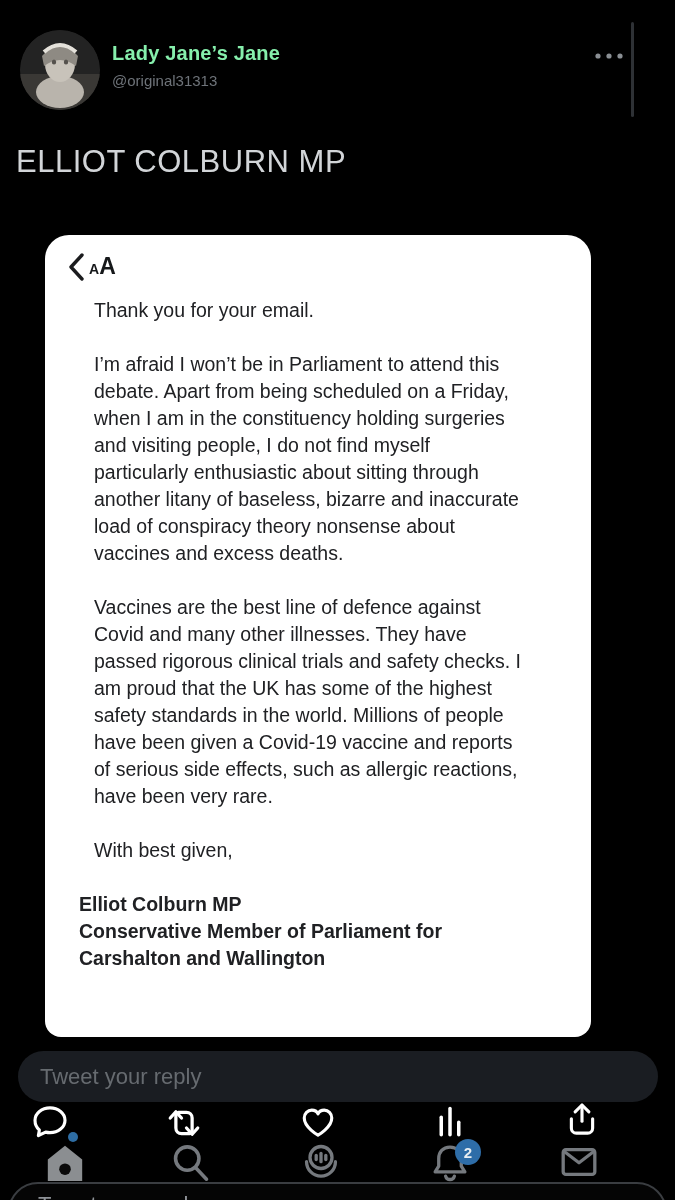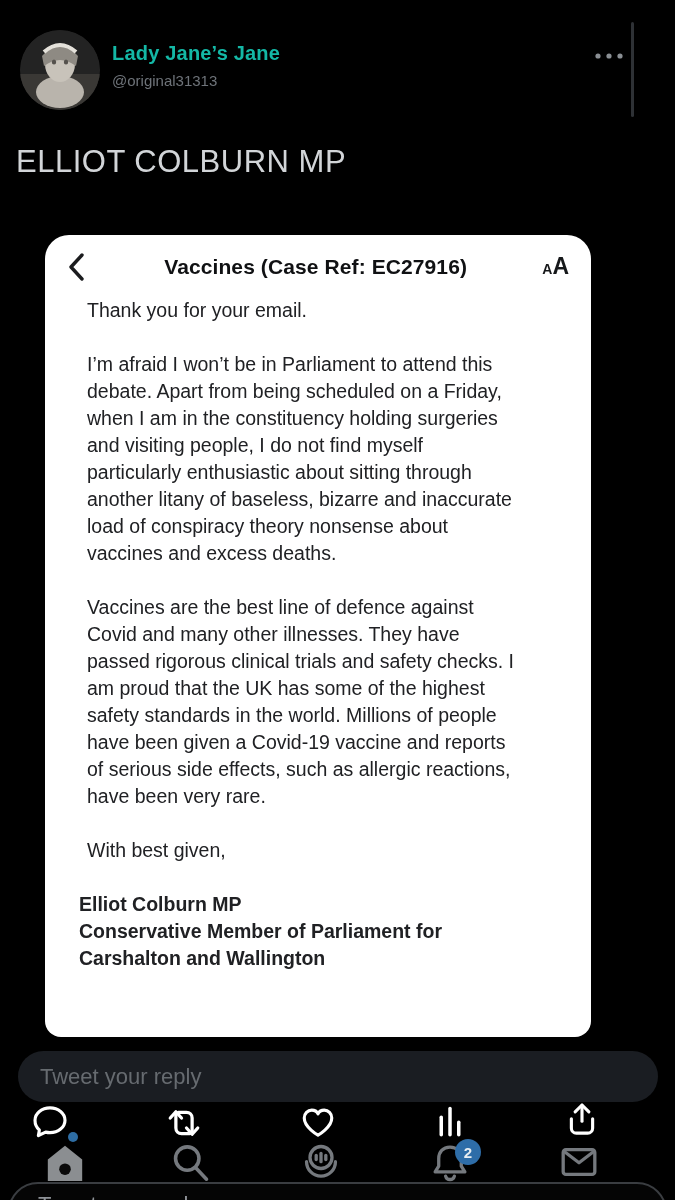--- a/index.html
+++ b/index.html
@@ -12,21 +12,21 @@
     width:675px; height:1200px;
   }
   .abs { position:absolute; }
 
   
   .avatar {
     left:20px; top:30px; width:80px; height:80px;
     border-radius:50%; overflow:hidden; background:#1d1d1d;
   }
   .display-name {
-    left:112px; top:42px; font-size:20px; font-weight:700; color:#14b8a6;
+    left:112px; top:42px; font-size:20px; font-weight:700; color:#86efac;
     letter-spacing:.2px;
   }
   .handle {
     left:112px; top:72px; font-size:15px; color:#6e7379;
   }
   .more-btn { left:592px; top:48px; width:38px; height:16px; }
   .scrollbar { left:631px; top:22px; width:3px; height:95px; background:#2e3135; border-radius:2px; }
 
   .tweet-text {
     left:16px; top:144px; font-size:31px; color:#d2d5d8; letter-spacing:.5px;
@@ -46,21 +46,21 @@
     flex:1; text-align:center; font-size:21px; font-weight:700; color:#101113;
     letter-spacing:.1px;
   }
   .font-size-control { display:flex; align-items:baseline; color:#16181a; font-weight:600; }
   .font-size-control .a-small { font-size:14px; }
   .font-size-control .a-large { font-size:23px; }
   .email-body {
     padding:14px 30px 0 34px;
     font-size:19.5px; line-height:27px; color:#202124;
   }
-  .email-body p { white-space:pre-line; margin:0 0 27px 8px; }
+  .email-body p { white-space:pre-line; margin:0 0 27px 15px; }
   .email-signature { white-space:pre-line; font-weight:700; }
 
   
   .reply-pill {
     left:18px; top:1051px; width:640px; height:51px;
     background:#1a1d22; border-radius:26px;
     display:flex; align-items:center; padding-left:22px;
   }
   .reply-placeholder { font-size:22px; color:#80858a; opacity:.75; }
 
@@ -117,21 +117,20 @@
 </div>
 <div class="abs scrollbar"></div>
 
 <div class="abs tweet-text">ELLIOT COLBURN MP</div>
 
 <div class="abs email-card">
   <div class="email-header">
     <svg width="24" height="32" viewBox="0 0 24 32">
       <path d="M17 4 L6 16 L17 28" stroke="#1b1c1e" stroke-width="3.4" fill="none" stroke-linecap="round" stroke-linejoin="round"></path>
     </svg>
-    <div class="email-title">Vaccines (Case Ref: EC27916)</div>
     <div class="font-size-control">
       <span class="a-small">A</span>
         <span class="a-large">A</span>
     </div>
   </div>
   <div class="email-body">
     <p>Thank you for your email.</p>
     <p>I’m afraid I won’t be in Parliament to attend this
 debate. Apart from being scheduled on a Friday,
 when I am in the constituency holding surgeries

